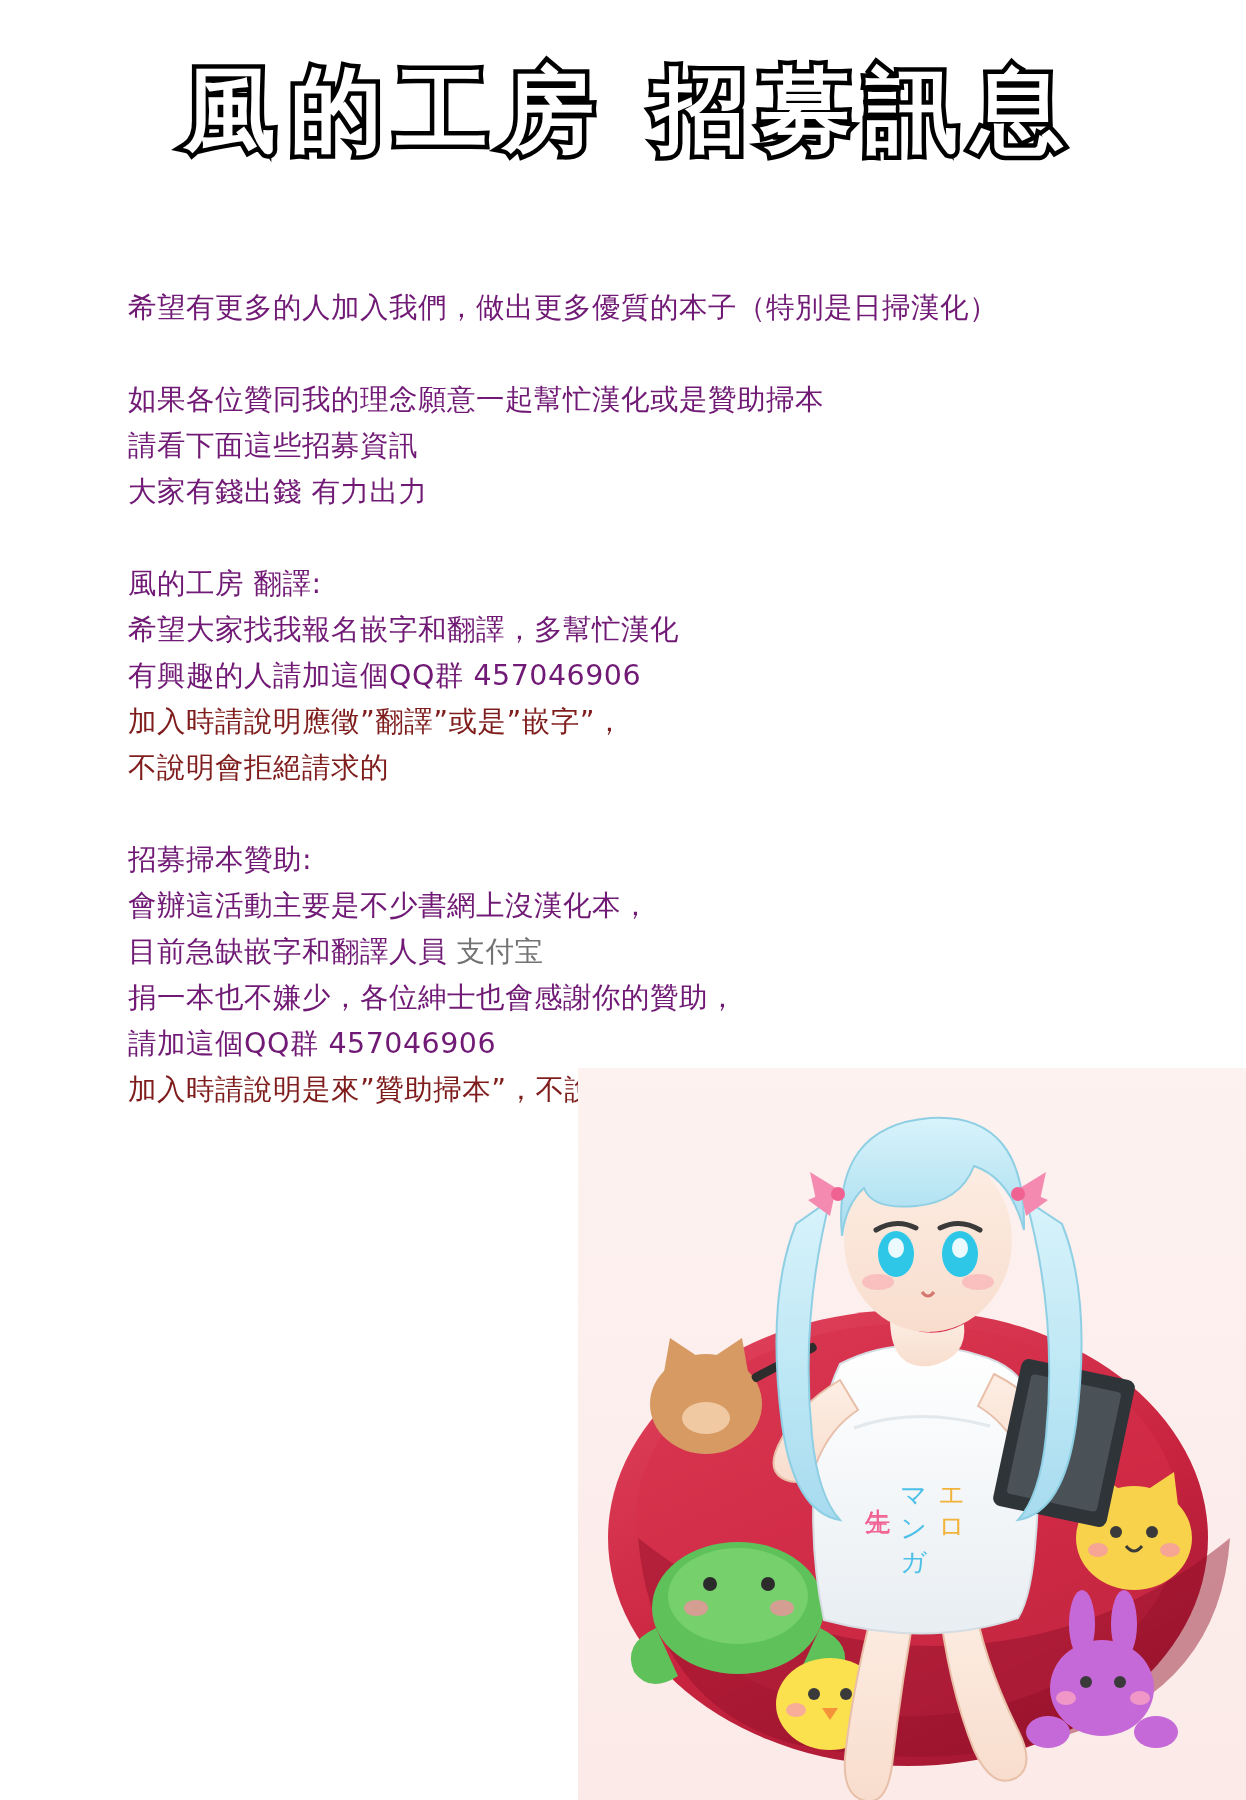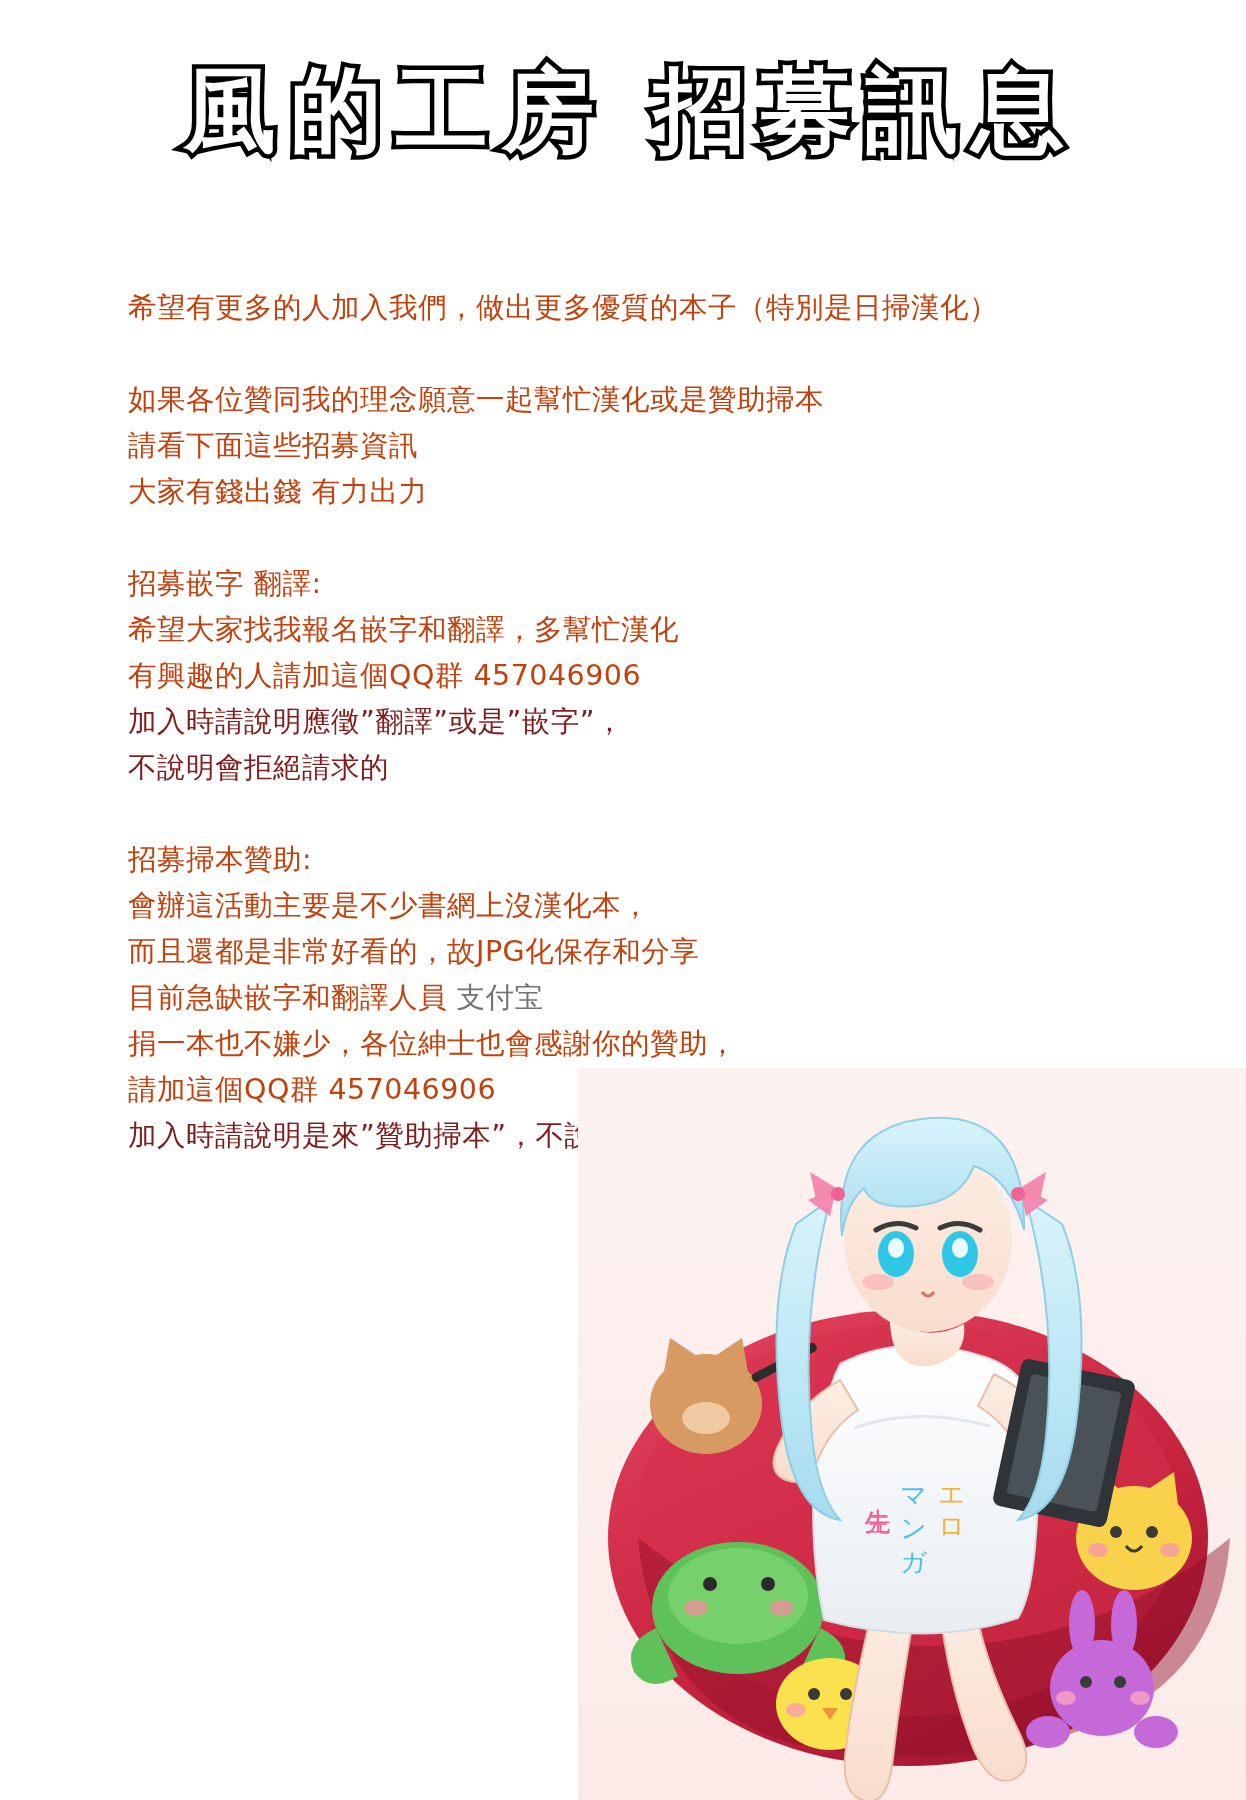--- a/index.html
+++ b/index.html
@@ -42,21 +42,21 @@
     font-size: 28.5px;
     line-height: 46px;
     color: #27a6e0;
     font-family: "DejaVu Sans", sans-serif;
     letter-spacing: 0.5px;
   }
   .line { white-space: nowrap; }
   .gap  { height: 46px; }
 
   .red  { color: #7f1d1d; }
-  .blue { color: #c2410c; }
+  .blue { color: #701a75; }
   .pink { color: #737373; }
 
   
   .illustration {
     position: absolute;
     left: 578px;
     top: 1068px;
     width: 668px;
     height: 732px;
     overflow: hidden;
@@ -79,33 +79,32 @@
 
   <div>
     <div class="line blue">如果各位贊同我的理念願意一起幫忙漢化或是贊助掃本</div>
     <div class="line blue">請看下面這些招募資訊</div>
     <div class="line blue">大家有錢出錢 有力出力</div>
   </div>
 
   <div class="gap"></div>
 
   <div>
-    <div class="line blue">招募嵌字 翻譯:</div>
+    <div class="line blue">風的工房 翻譯:</div>
     <div class="line blue">希望大家找我報名嵌字和翻譯，多幫忙漢化</div>
     <div class="line blue">有興趣的人請加這個QQ群 457046906</div>
     <div class="line red">加入時請說明應徵”翻譯”或是”嵌字”，</div>
     <div class="line red">不說明會拒絕請求的</div>
   </div>
 
   <div class="gap"></div>
 
   <div>
     <div class="line blue">招募掃本贊助:</div>
     <div class="line blue">會辦這活動主要是不少書網上沒漢化本，</div>
-    <div class="line blue">而且還都是非常好看的，故JPG化保存和分享</div>
     <div class="line"><span class="blue">目前急缺嵌字和翻譯人員 </span><span class="pink">支付宝</span></div>
     <div class="line blue">捐一本也不嫌少，各位紳士也會感謝你的贊助，</div>
     <div class="line blue">請加這個QQ群 457046906</div>
     <div class="line red">加入時請說明是來”贊助掃本”，不說明會拒絕請求的</div>
   </div>
 
 </div>
 
 <div class="illustration">
   <svg class="illu-svg" viewBox="0 0 668 732" xmlns="http://www.w3.org/2000/svg">

